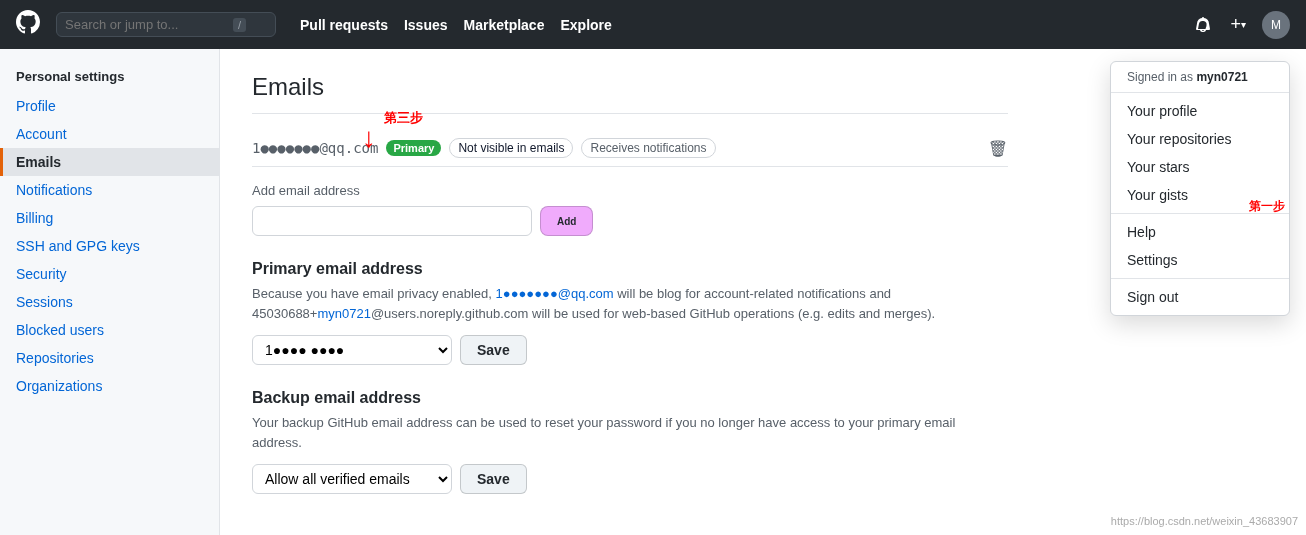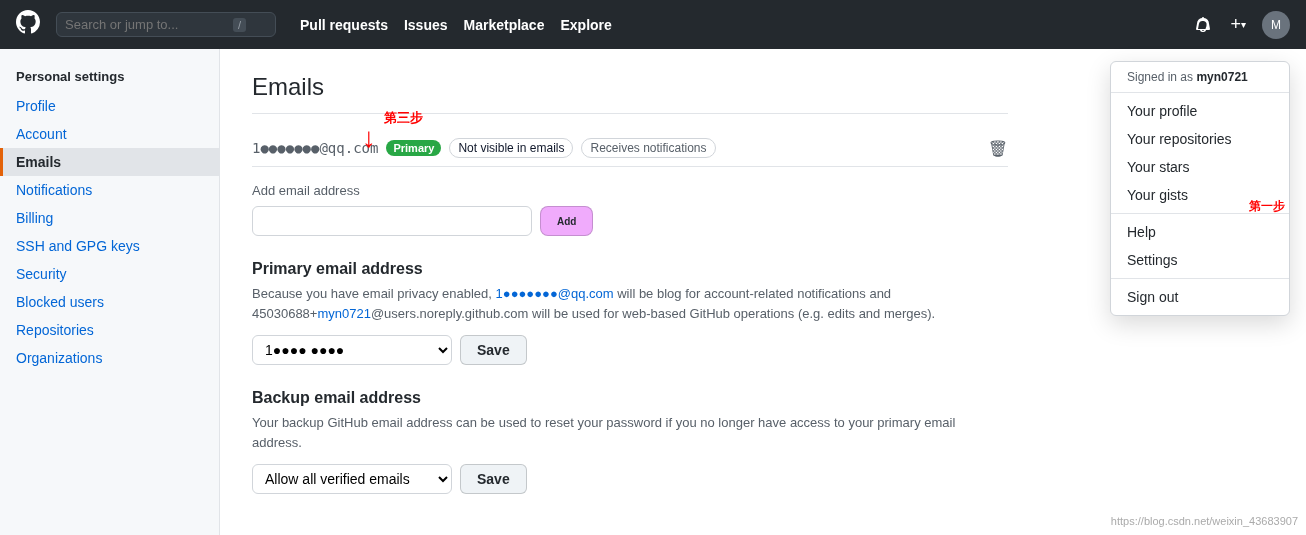--- a/index.html
+++ b/index.html
@@ -392,20 +392,23 @@
       <li>
         <a href="#">Billing</a>
       </li>
       <li>
         <a href="#">SSH and GPG keys</a>
       </li>
       <li>
         <a href="#">Security</a>
       </li>
       <li>
+        <a href="#">Sessions</a>
+      </li>
+      <li>
         <a href="#">Blocked users</a>
       </li>
       <li>
         <a href="#">Repositories</a>
       </li>
       <li>
         <a href="#">Organizations</a>
       </li>
     </ul>
   </aside>

